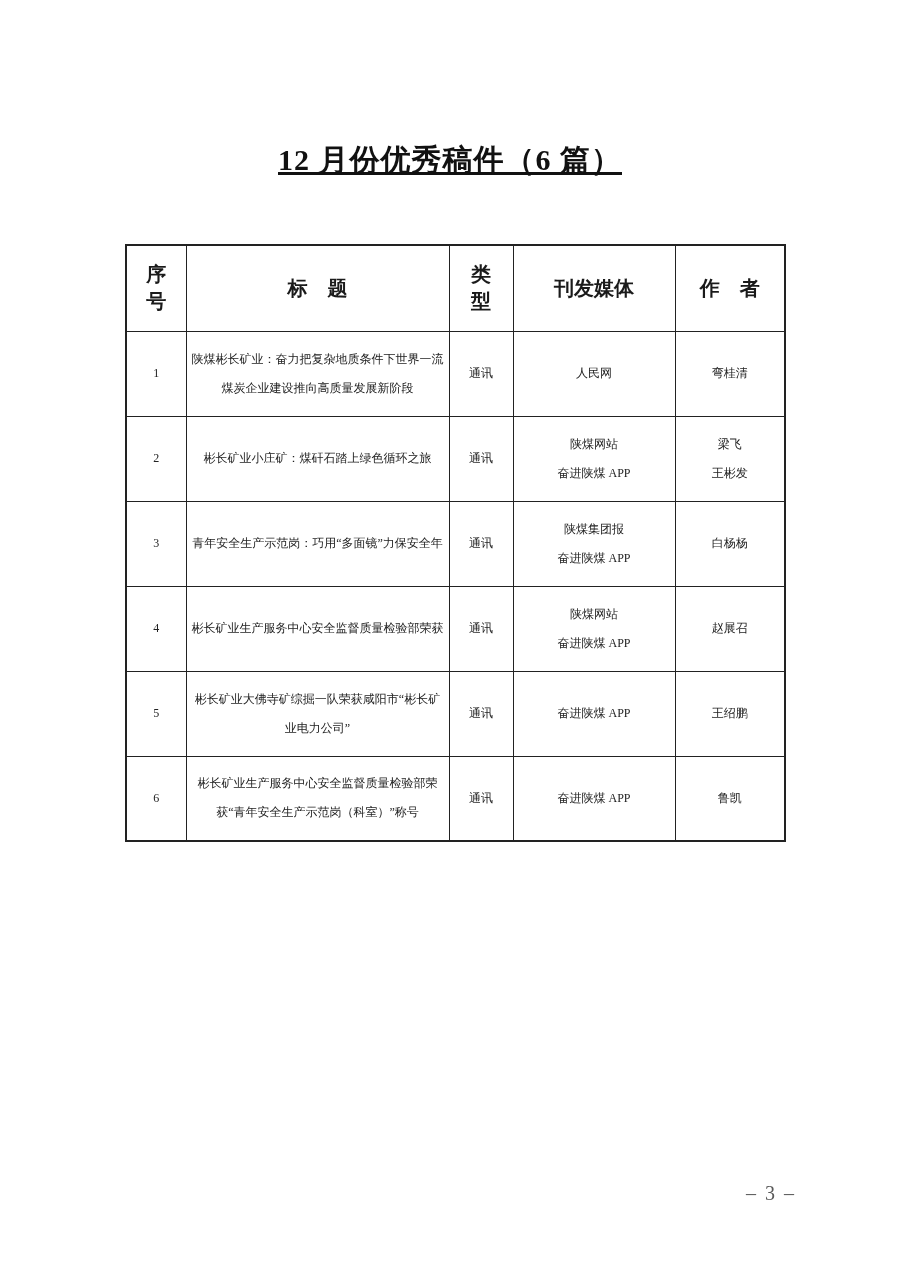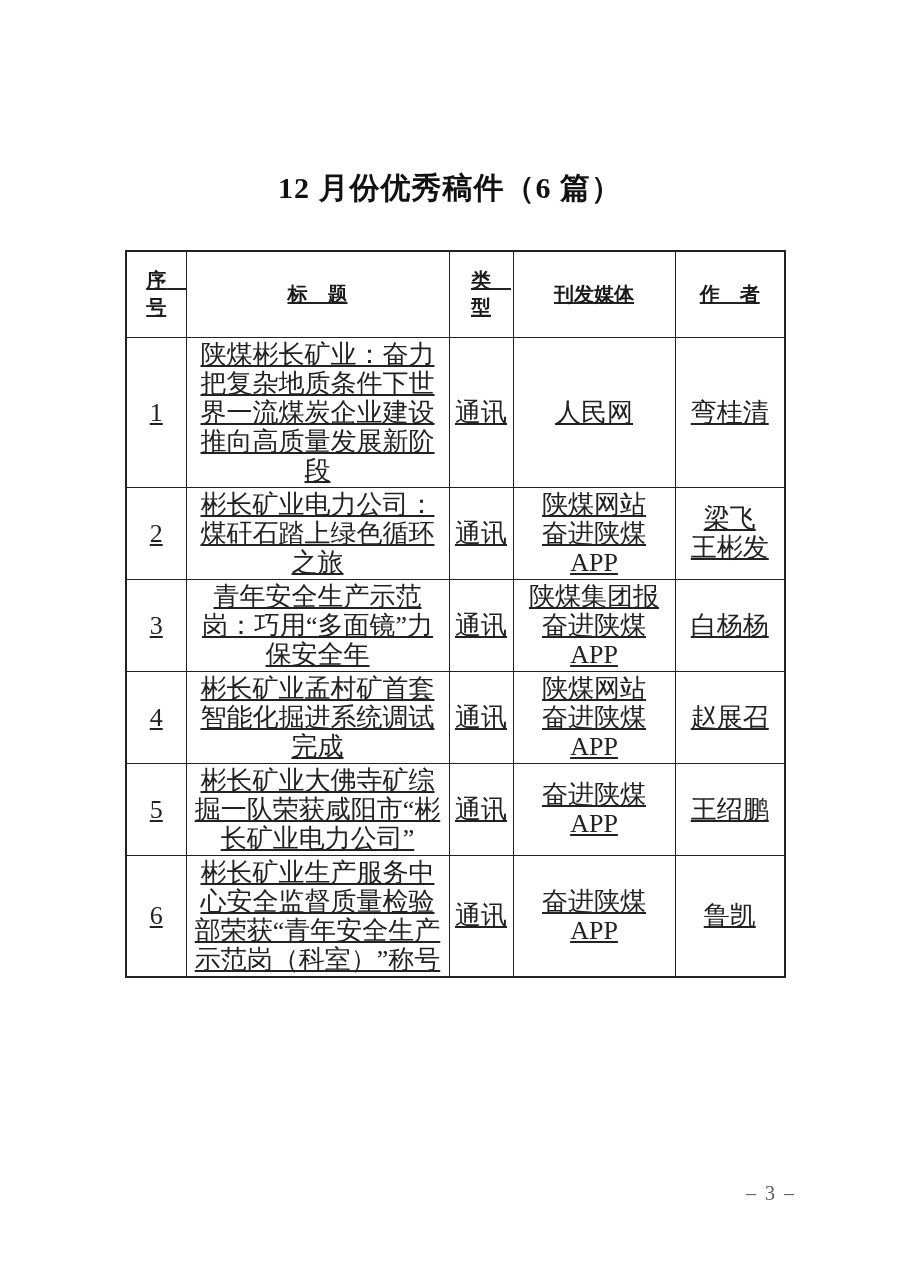--- a/index.html
+++ b/index.html
@@ -10,40 +10,40 @@
   body {
     width: 900px;
     height: 1273px;
     position: relative;
     font-family: "Liberation Serif", serif;
     color: #222222;
     overflow: hidden;
   }
   .doc-title {
     position: absolute;
-    top: 168px;
+    top: 140px;
     left: 0;
     width: 100%;
     margin: 0;
     text-align: center;
     font-size: 30px;
     font-weight: bold;
     letter-spacing: 1px;
     color: #111111;
     font-family: "Liberation Serif", serif;
+    text-decoration: underline;
   }
   table.manuscripts {
     position: absolute;
     left: 125px;
-    top: 250px;
+    top: 244px;
     width: 659px;
     border-collapse: collapse;
     table-layout: fixed;
     border: 2px solid #222222;
-    text-decoration: underline;
   }
   table.manuscripts th,
   table.manuscripts td {
     border: 1px solid #222222;
     text-align: center;
     vertical-align: middle;
     padding: 2px 4px;
     overflow: hidden;
   }
   table.manuscripts thead tr {
@@ -53,21 +53,21 @@
     height: 85px;
   }
   table.manuscripts th {
     font-family: "Liberation Sans", sans-serif;
     font-weight: bold;
     font-size: 20px;
     color: #1a1a1a;
     white-space: pre-wrap;
   }
   table.manuscripts td {
-    font-size: 26px;
+    font-size: 12px;
     line-height: 29px;
     color: #222222;
     text-align: center;
   }
   td.cell-media, td.cell-author {
     white-space: pre-line;
   }
   .page-number {
     position: absolute;
     top: 1182px;
@@ -105,38 +105,38 @@
     <tbody>
         <tr>
           <td class="cell-no">1</td>
           <td class="cell-title">陕煤彬长矿业：奋力把复杂地质条件下世界一流煤炭企业建设推向高质量发展新阶段</td>
           <td class="cell-type">通讯</td>
           <td class="cell-media">人民网</td>
           <td class="cell-author">弯桂清</td>
         </tr>
         <tr>
           <td class="cell-no">2</td>
-          <td class="cell-title">彬长矿业电力公司：煤矸石踏上绿色循环之旅</td>
+          <td class="cell-title">彬长矿业小庄矿：煤矸石踏上绿色循环之旅</td>
           <td class="cell-type">通讯</td>
           <td class="cell-media">陕煤网站
 奋进陕煤 APP</td>
           <td class="cell-author">梁飞
 王彬发</td>
         </tr>
         <tr>
           <td class="cell-no">3</td>
           <td class="cell-title">青年安全生产示范岗：巧用“多面镜”力保安全年</td>
           <td class="cell-type">通讯</td>
           <td class="cell-media">陕煤集团报
 奋进陕煤 APP</td>
           <td class="cell-author">白杨杨</td>
         </tr>
         <tr>
           <td class="cell-no">4</td>
-          <td class="cell-title">彬长矿业孟村矿首套智能化掘进系统调试完成</td>
+          <td class="cell-title">彬长矿业生产服务中心安全监督质量检验部荣获</td>
           <td class="cell-type">通讯</td>
           <td class="cell-media">陕煤网站
 奋进陕煤 APP</td>
           <td class="cell-author">赵展召</td>
         </tr>
         <tr>
           <td class="cell-no">5</td>
           <td class="cell-title">彬长矿业大佛寺矿综掘一队荣获咸阳市“彬长矿业电力公司”</td>
           <td class="cell-type">通讯</td>
           <td class="cell-media">奋进陕煤 APP</td>

